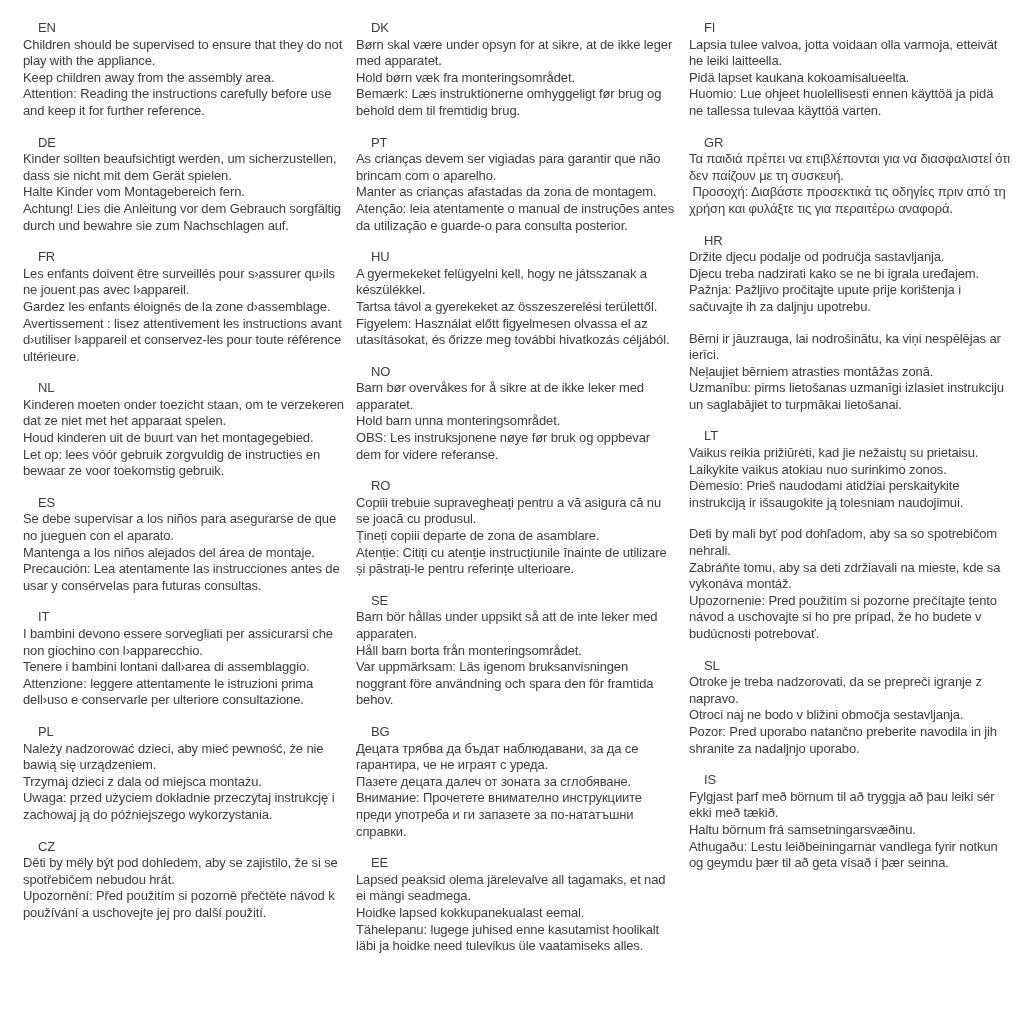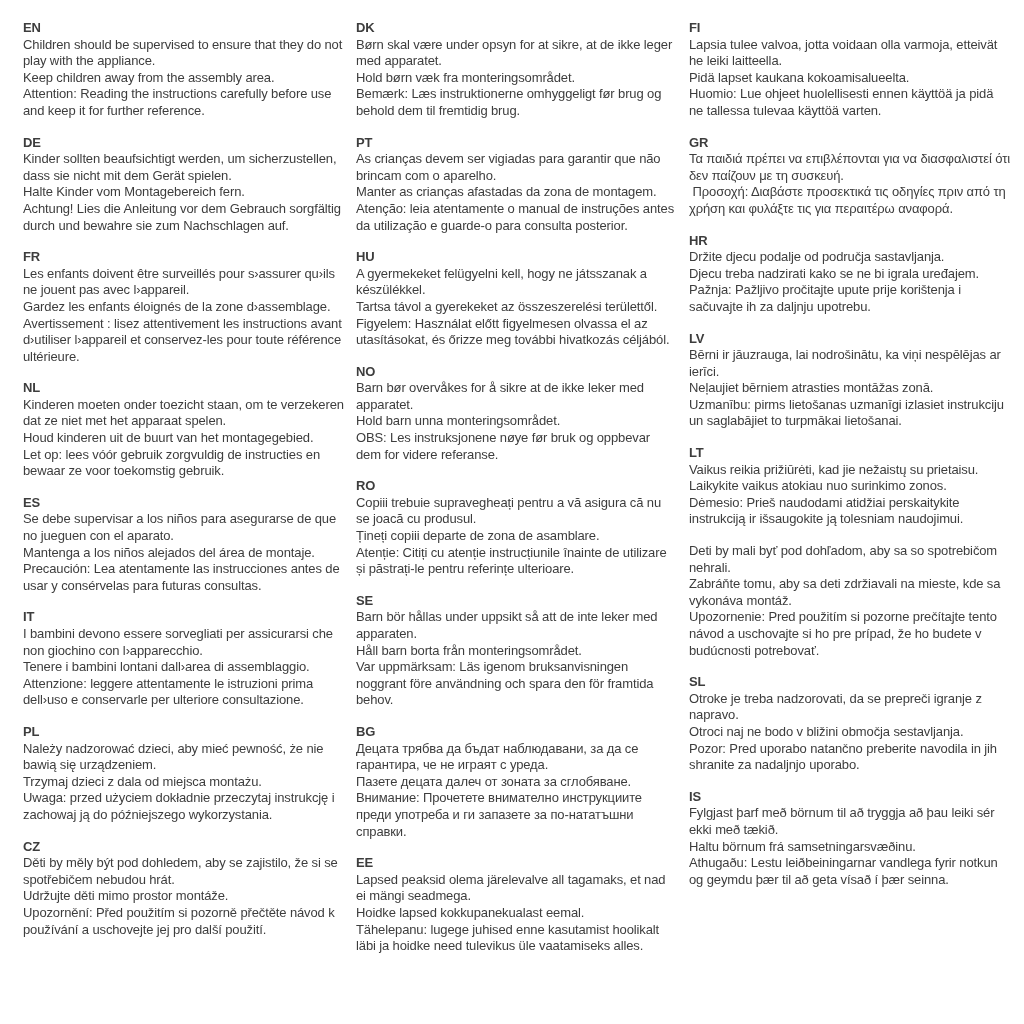--- a/index.html
+++ b/index.html
@@ -26,21 +26,22 @@
     grid-template-columns: 1fr 1fr 1fr;
     column-gap: 12px;
   }
   .column {
     min-width: 0;
   }
   .section {
     margin: 0 0 15px 0;
   }
   .lang-code {
-    font-weight: bold;
+    font-weight: normal;
+    margin-left: 15px;
   }
   .statement {
     white-space: pre-wrap;
   }
 </style>
 </head>
 <body>
 
 <div class="page">
   <div class="column">
@@ -82,21 +83,20 @@
       </div>
       <div class="section">
         <div class="lang-code">PL</div>
         <div class="statement">Należy nadzorować dzieci, aby mieć pewność, że nie bawią się urządzeniem.</div>
         <div class="statement">Trzymaj dzieci z dala od miejsca montażu.</div>
         <div class="statement">Uwaga: przed użyciem dokładnie przeczytaj instrukcję i zachowaj ją do późniejszego wykorzystania.</div>
       </div>
       <div class="section">
         <div class="lang-code">CZ</div>
         <div class="statement">Děti by měly být pod dohledem, aby se zajistilo, že si se spotřebičem nebudou hrát.</div>
-        <div class="statement">Udržujte děti mimo prostor montáže.</div>
         <div class="statement">Upozornění: Před použitím si pozorně přečtěte návod k používání a uschovejte jej pro další použití.</div>
       </div>
     </div>
   <div class="column">
       <div class="section">
         <div class="lang-code">DK</div>
         <div class="statement">Børn skal være under opsyn for at sikre, at de ikke leger med apparatet.</div>
         <div class="statement">Hold børn væk fra monteringsområdet.</div>
         <div class="statement">Bemærk: Læs instruktionerne omhyggeligt før brug og behold dem til fremtidig brug.</div>
       </div>
@@ -155,21 +155,20 @@
         <div class="statement">Τα παιδιά πρέπει να επιβλέπονται για να διασφαλιστεί ότι δεν παίζουν με τη συσκευή.</div>
         <div class="statement"> Προσοχή: Διαβάστε προσεκτικά τις οδηγίες πριν από τη χρήση και φυλάξτε τις για περαιτέρω αναφορά.</div>
       </div>
       <div class="section">
         <div class="lang-code">HR</div>
         <div class="statement">Držite djecu podalje od područja sastavljanja.</div>
         <div class="statement">Djecu treba nadzirati kako se ne bi igrala uređajem.</div>
         <div class="statement">Pažnja: Pažljivo pročitajte upute prije korištenja i sačuvajte ih za daljnju upotrebu.</div>
       </div>
       <div class="section">
-        <div class="lang-code">LV</div>
         <div class="statement">Bērni ir jāuzrauga, lai nodrošinātu, ka viņi nespēlējas ar ierīci.</div>
         <div class="statement">Neļaujiet bērniem atrasties montāžas zonā.</div>
         <div class="statement">Uzmanību: pirms lietošanas uzmanīgi izlasiet instrukciju un saglabājiet to turpmākai lietošanai.</div>
       </div>
       <div class="section">
         <div class="lang-code">LT</div>
         <div class="statement">Vaikus reikia prižiūrėti, kad jie nežaistų su prietaisu.</div>
         <div class="statement">Laikykite vaikus atokiau nuo surinkimo zonos.</div>
         <div class="statement">Dėmesio: Prieš naudodami atidžiai perskaitykite instrukciją ir išsaugokite ją tolesniam naudojimui.</div>
       </div>

